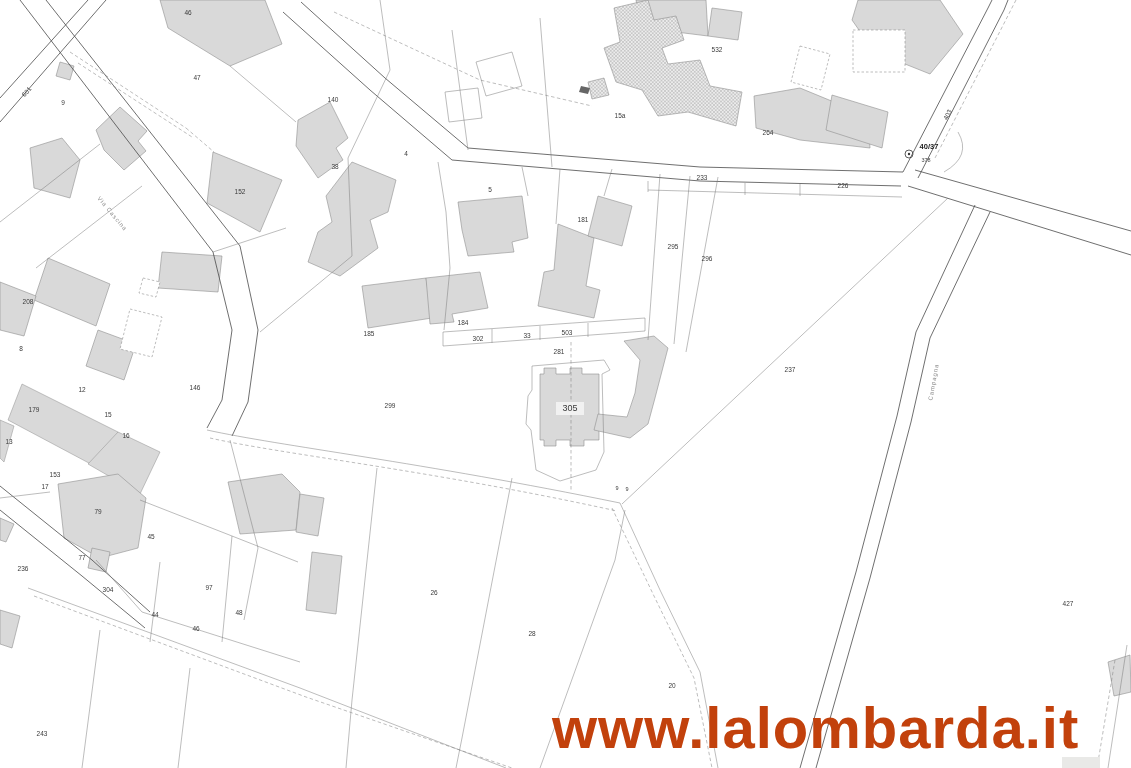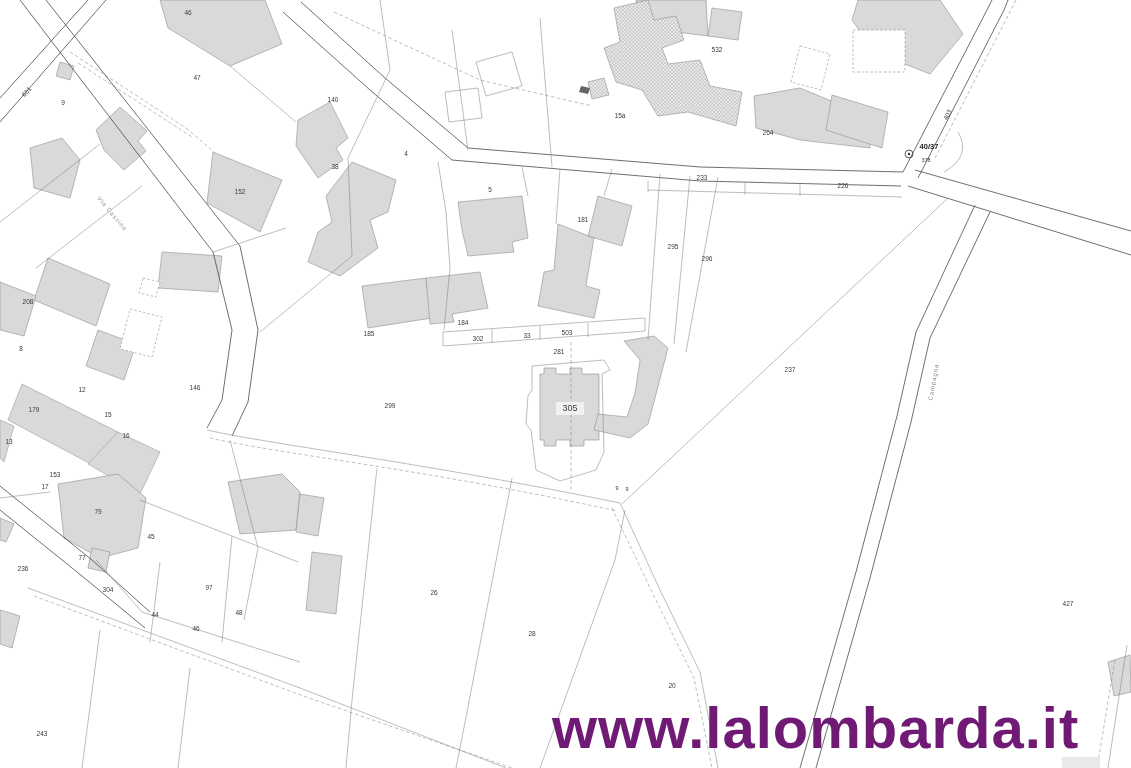--- a/index.html
+++ b/index.html
@@ -227,14 +227,14 @@
         <text x="532" y="634" font-size="6.5" fill="#3a3a3a" text-anchor="middle" dominant-baseline="middle">28</text>
         <text x="672" y="686" font-size="6.5" fill="#3a3a3a" text-anchor="middle" dominant-baseline="middle">20</text>
         <text x="1068" y="604" font-size="6.5" fill="#3a3a3a" text-anchor="middle" dominant-baseline="middle">427</text>
         <text x="948" y="115" font-size="6.5" fill="#3a3a3a" text-anchor="middle" dominant-baseline="middle" transform="rotate(-62 948 115)">403</text>
       </g>
       <g>
         <text x="112" y="214" font-size="6" fill="#8a8a8a" text-anchor="middle" dominant-baseline="middle" letter-spacing="1" transform="rotate(50 112 214)">Via Cascina</text>
         <text x="934" y="382" font-size="6" fill="#8a8a8a" text-anchor="middle" dominant-baseline="middle" letter-spacing="1" transform="rotate(-80 934 382)">Campagna</text>
       </g>
     </svg>
-  <div class="watermark" style="color: #701a75;">www.lalombarda.it</div>
+  <div class="watermark" style="color: #c2410c;">www.lalombarda.it</div>
 </div>
 
 </body></html>

